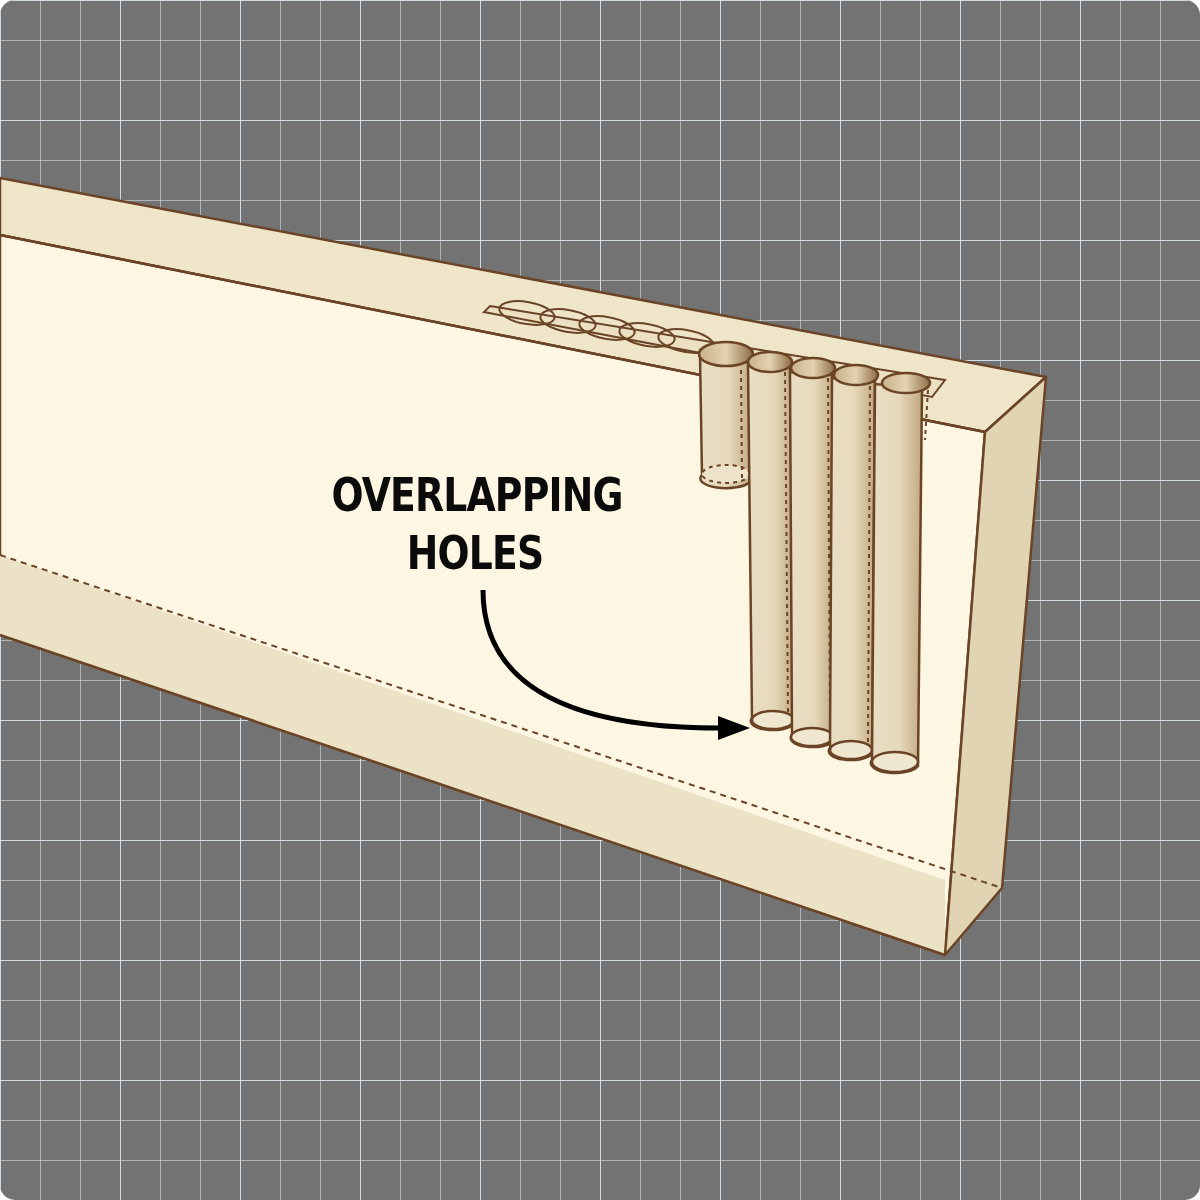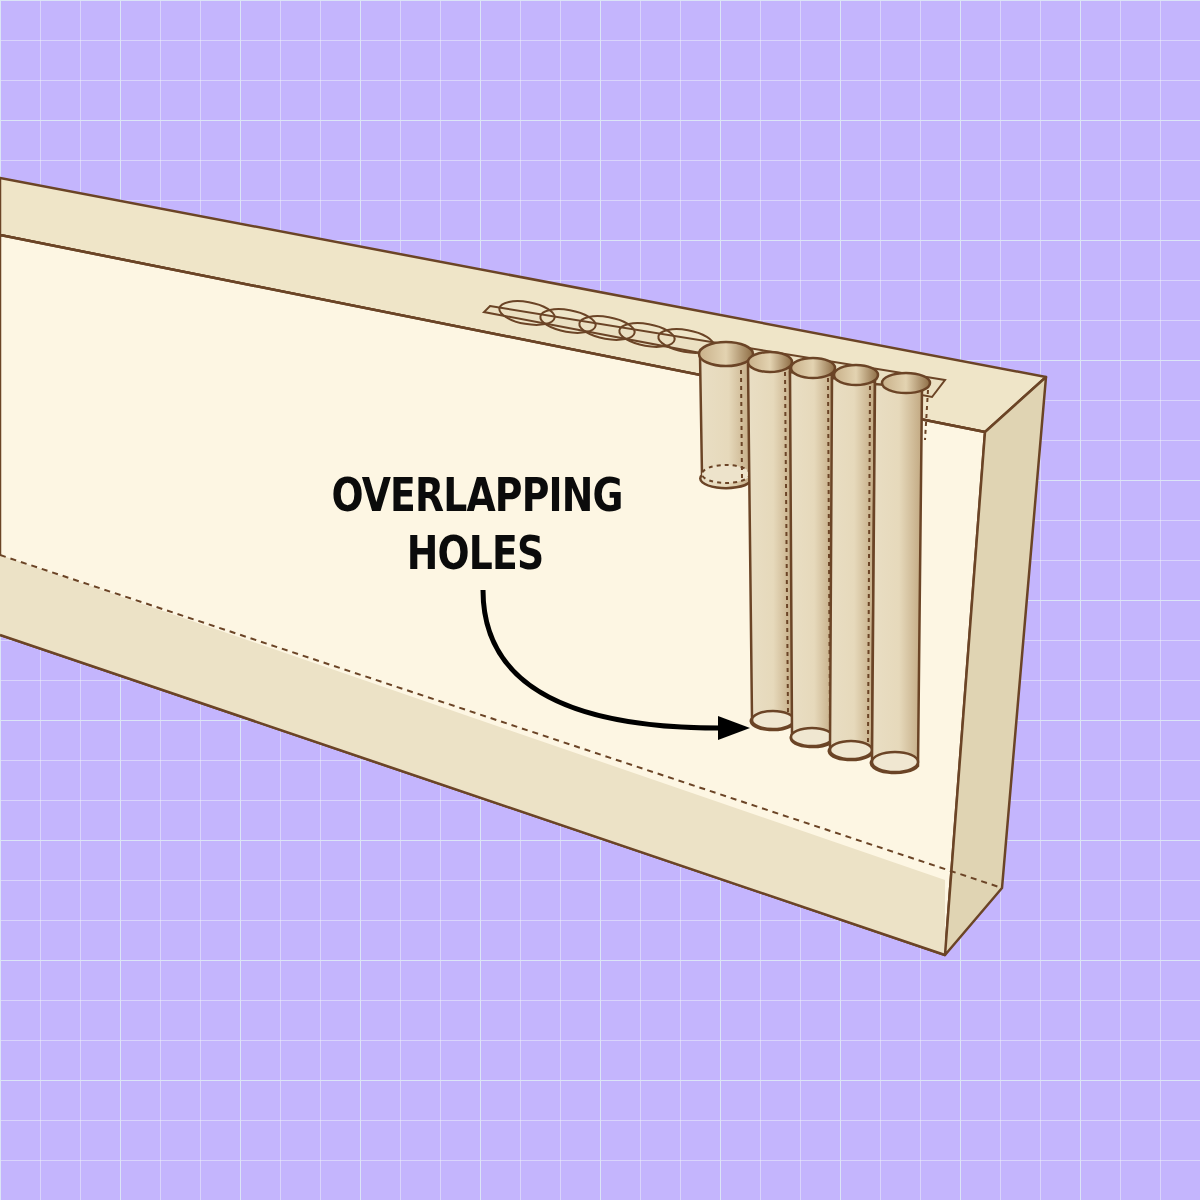--- a/index.html
+++ b/index.html
@@ -1,16 +1,16 @@
 <!DOCTYPE html>
 <html><head>
 <meta charset="utf-8">
 <style>
   html, body { margin: 0; padding: 0; background: #ffffff; }
-  #canvas { position: relative; width: 1200px; height: 1200px; overflow: hidden; background: #c4b5fd; }
+  #canvas { position: relative; width: 1200px; height: 1200px; overflow: hidden; background: #737373; border-radius: 15px; }
   svg { position: absolute; left: 0; top: 0; }
   .label {
     position: absolute;
     left: 300px; top: 466px; width: 350px;
     text-align: center;
     font-family: "DejaVu Sans", "Liberation Sans", sans-serif;
     font-weight: bold;
     font-size: 46px;
     line-height: 58px;
     letter-spacing: -1px;

